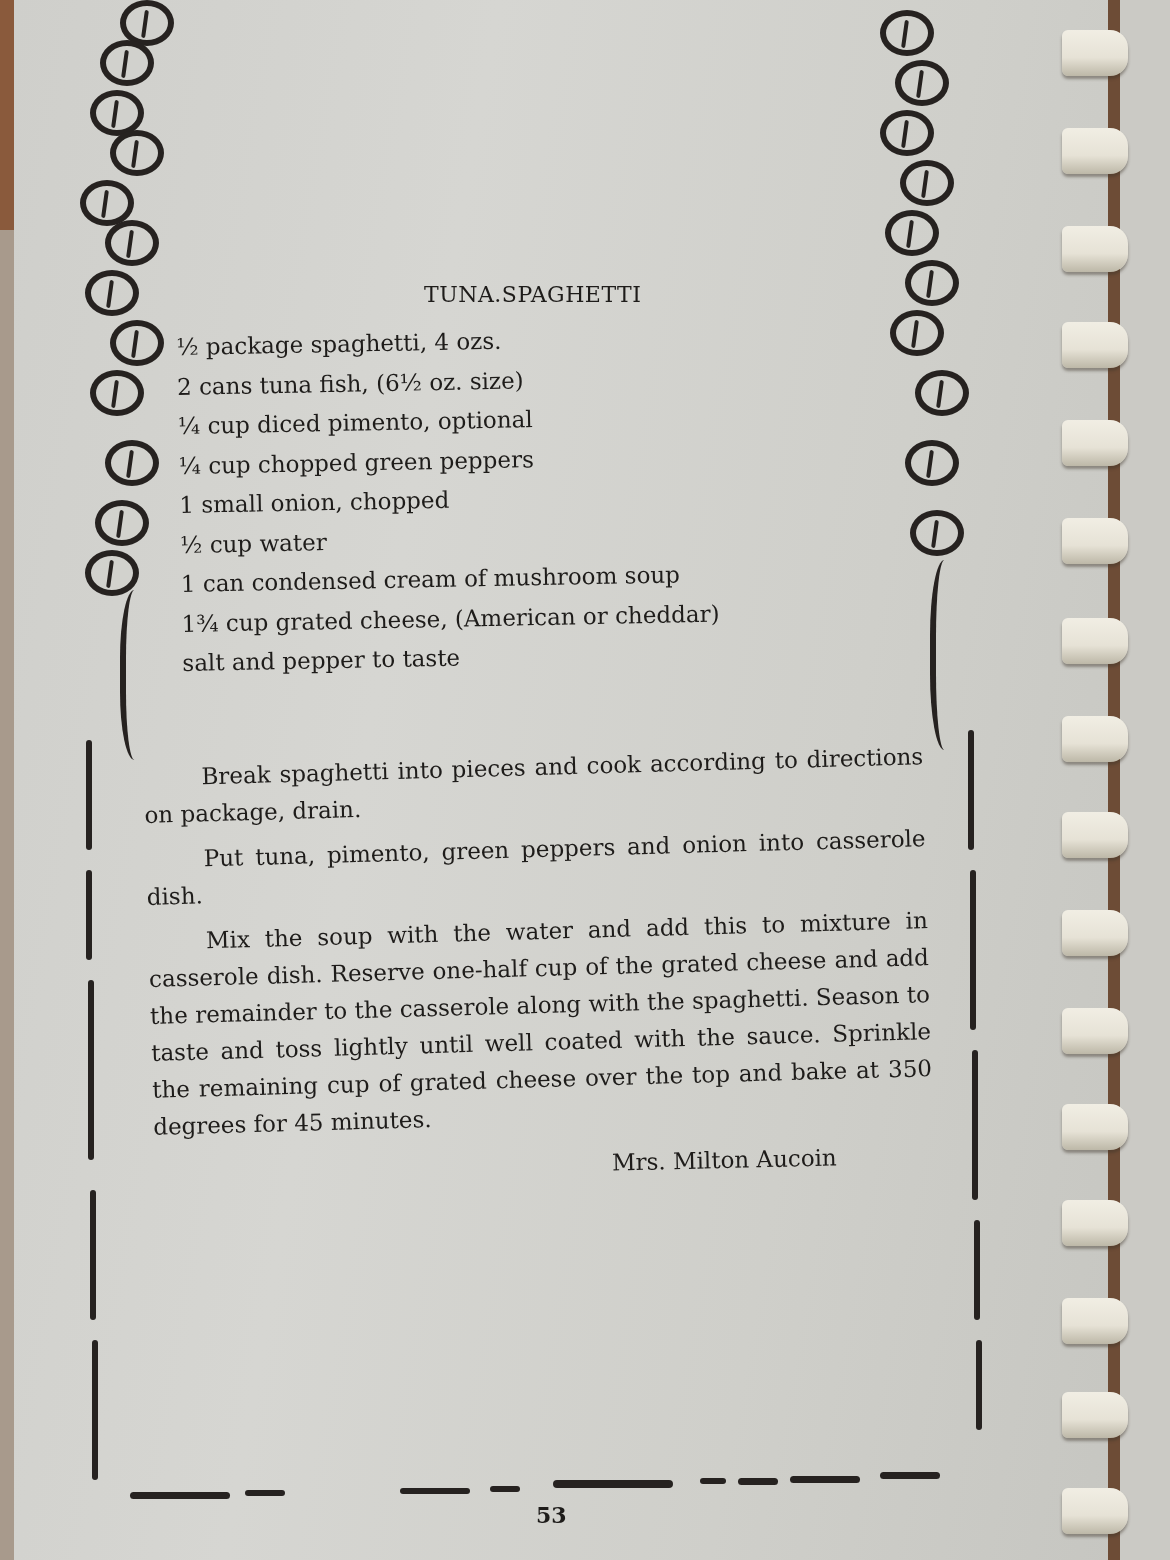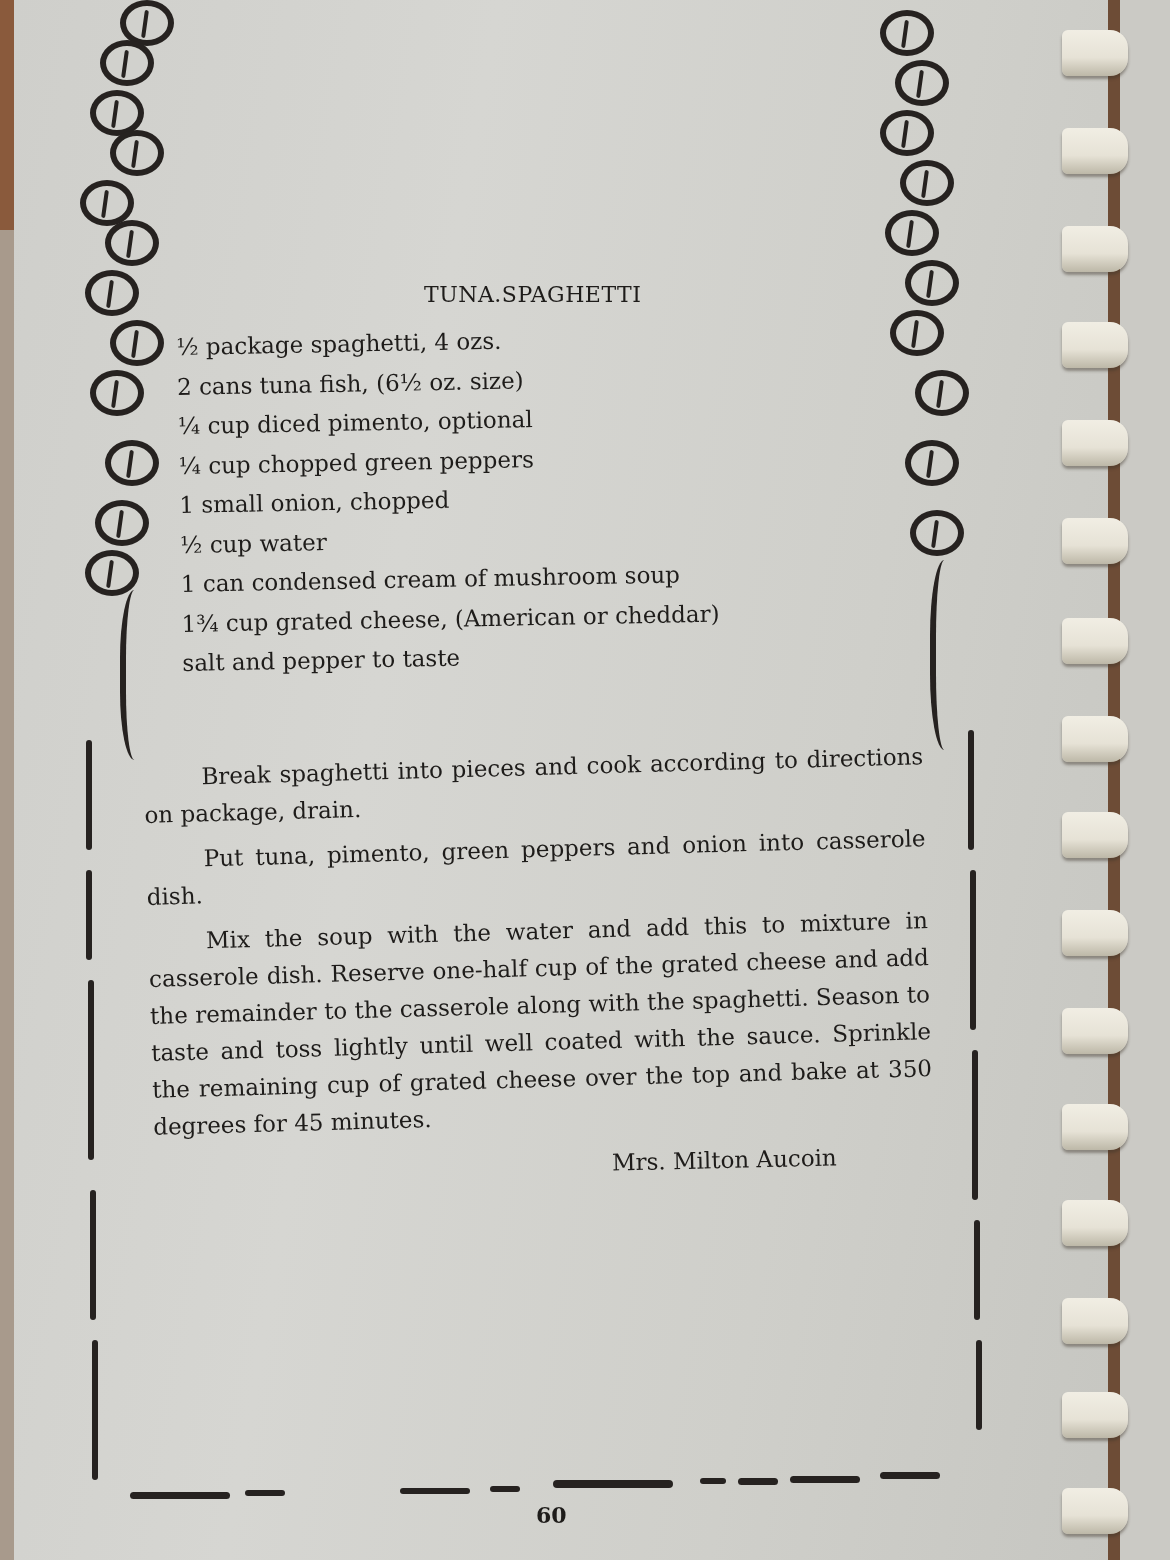--- a/index.html
+++ b/index.html
@@ -133,13 +133,13 @@
 </ul>
 
 <div class="directions">
   <p>Break spaghetti into pieces and cook according to directions on package, drain.</p>
   <p>Put tuna, pimento, green peppers and onion into casserole dish.</p>
   <p>Mix the soup with the water and add this to mixture in casserole dish. Reserve one-half cup of the grated cheese and add the remainder to the casserole along with the spaghetti. Season to taste and toss lightly until well coated with the sauce. Sprinkle the remaining cup of grated cheese over the top and bake at 350 degrees for 45 minutes.</p>
 </div>
 
 <div class="author">Mrs. Milton Aucoin</div>
 
-<div class="page-num">60</div>
+<div class="page-num">53</div>
 
 </body></html>

